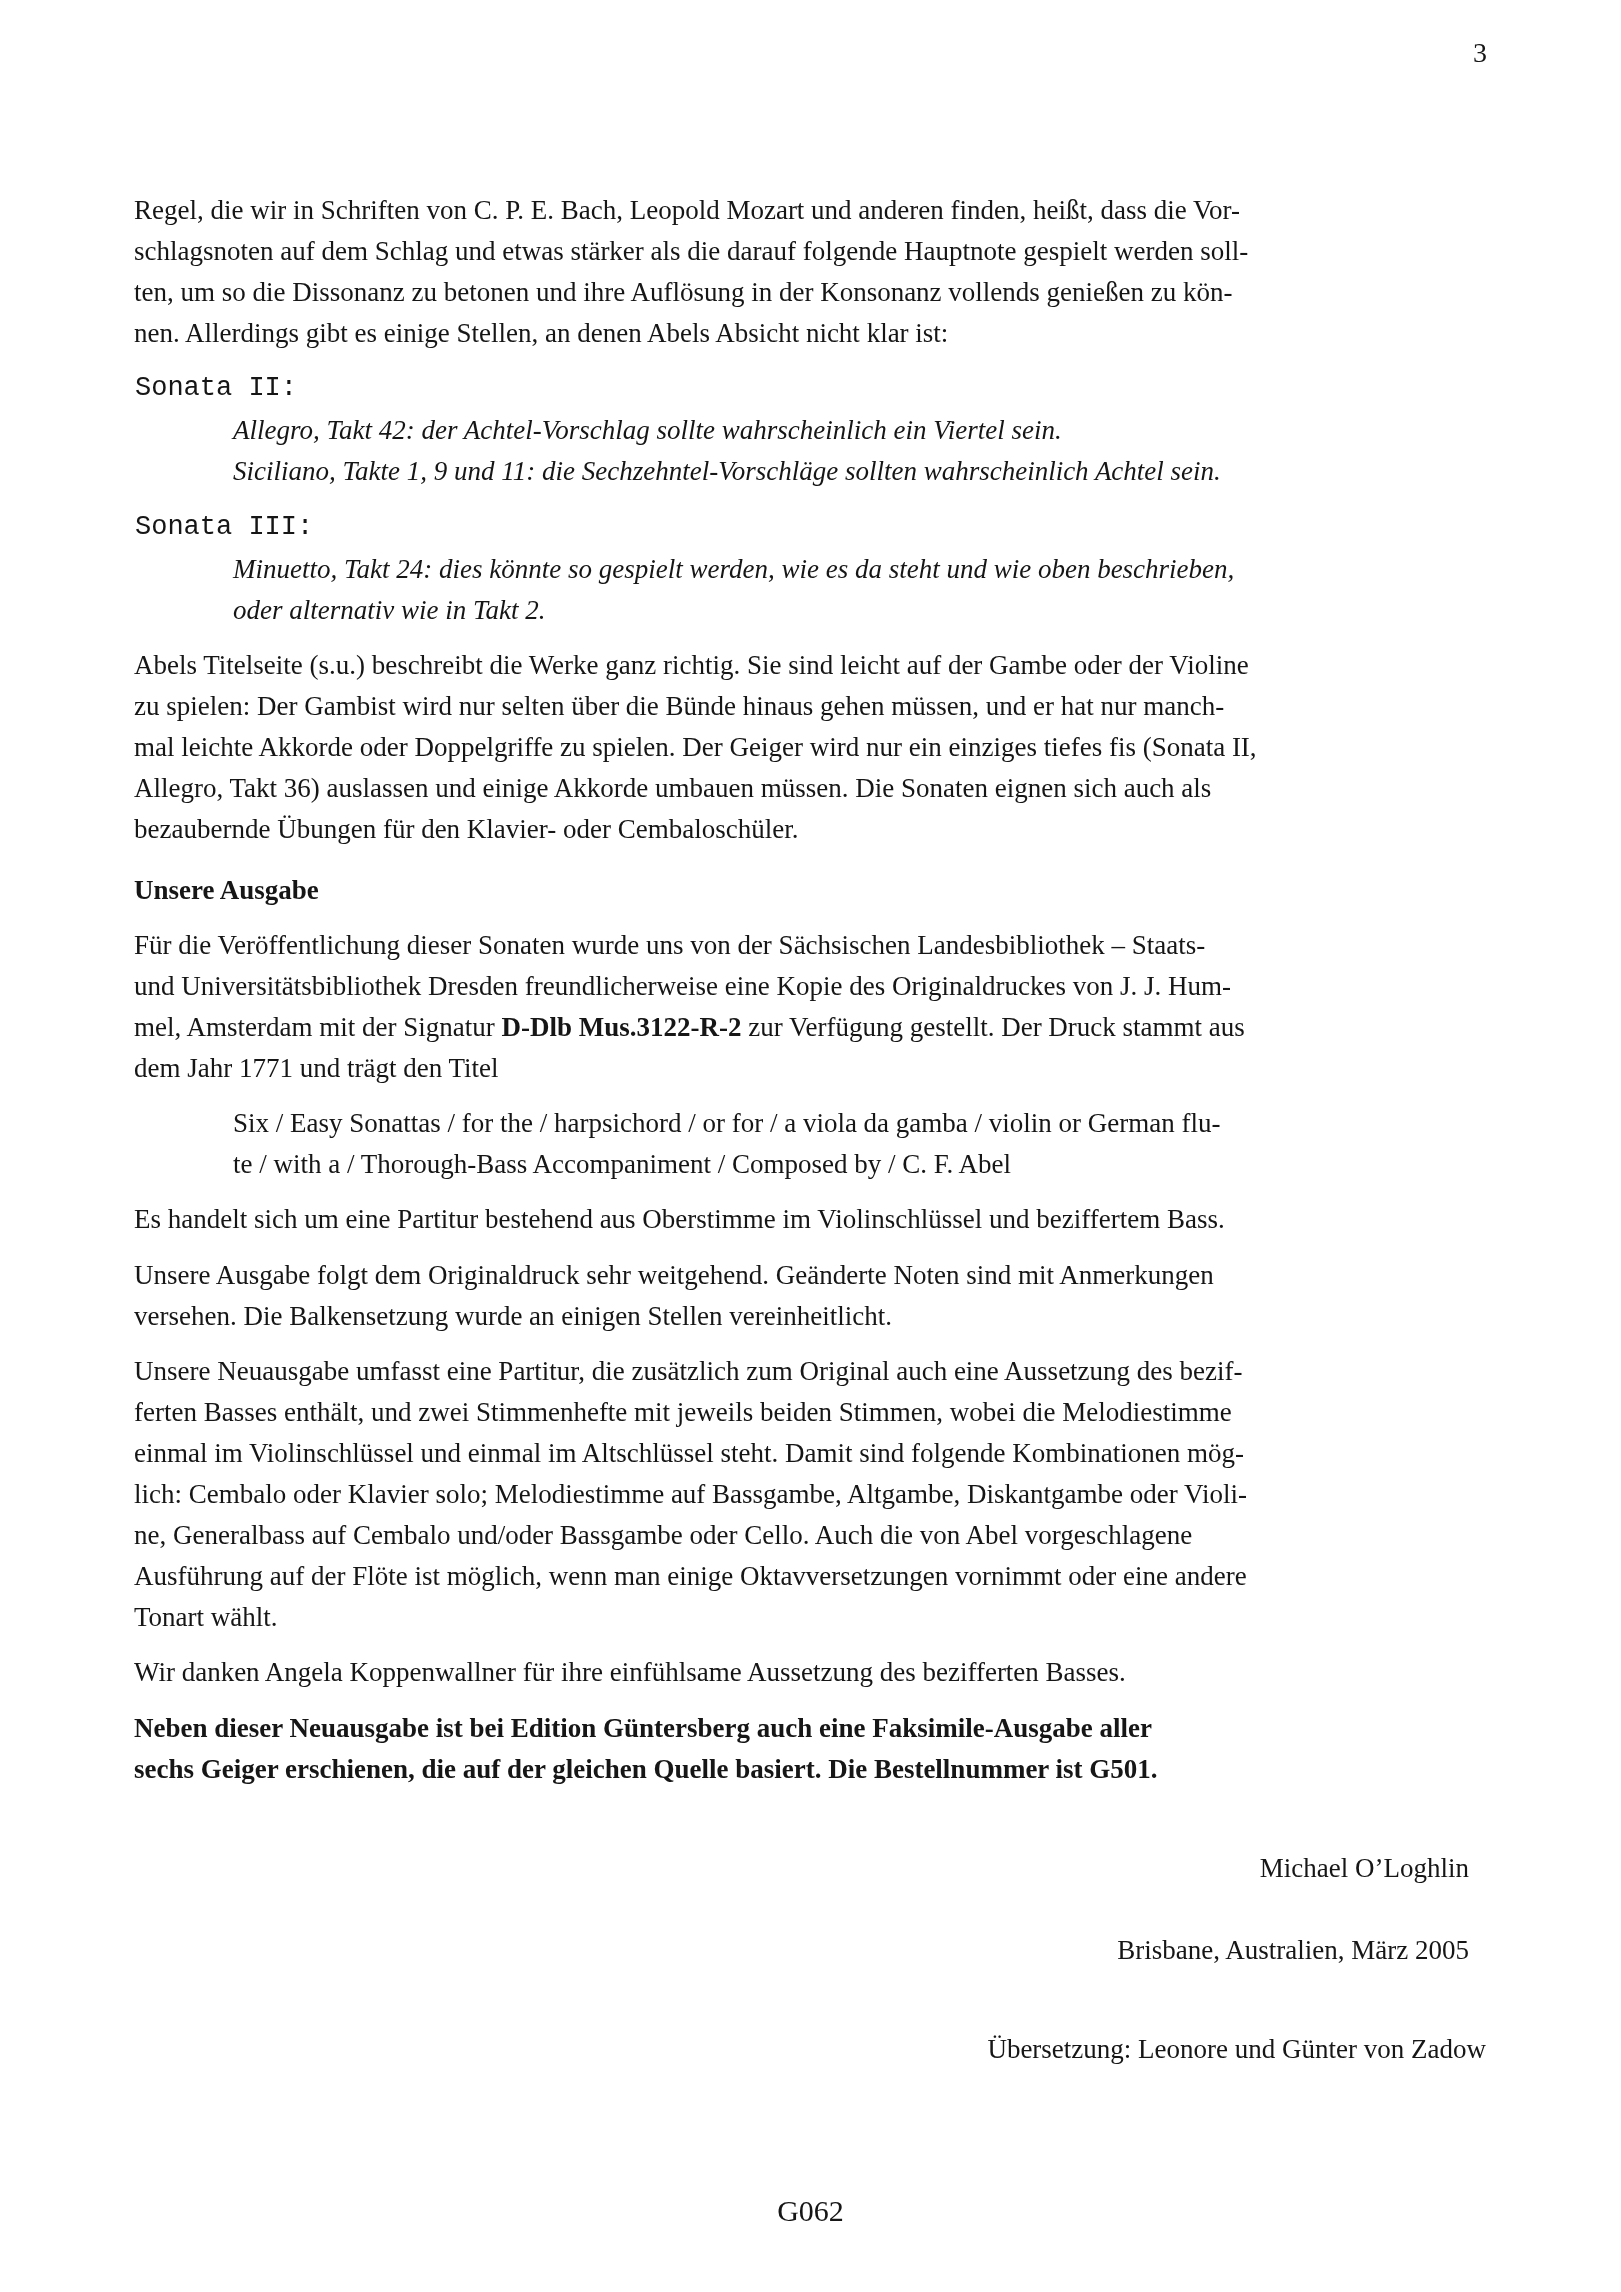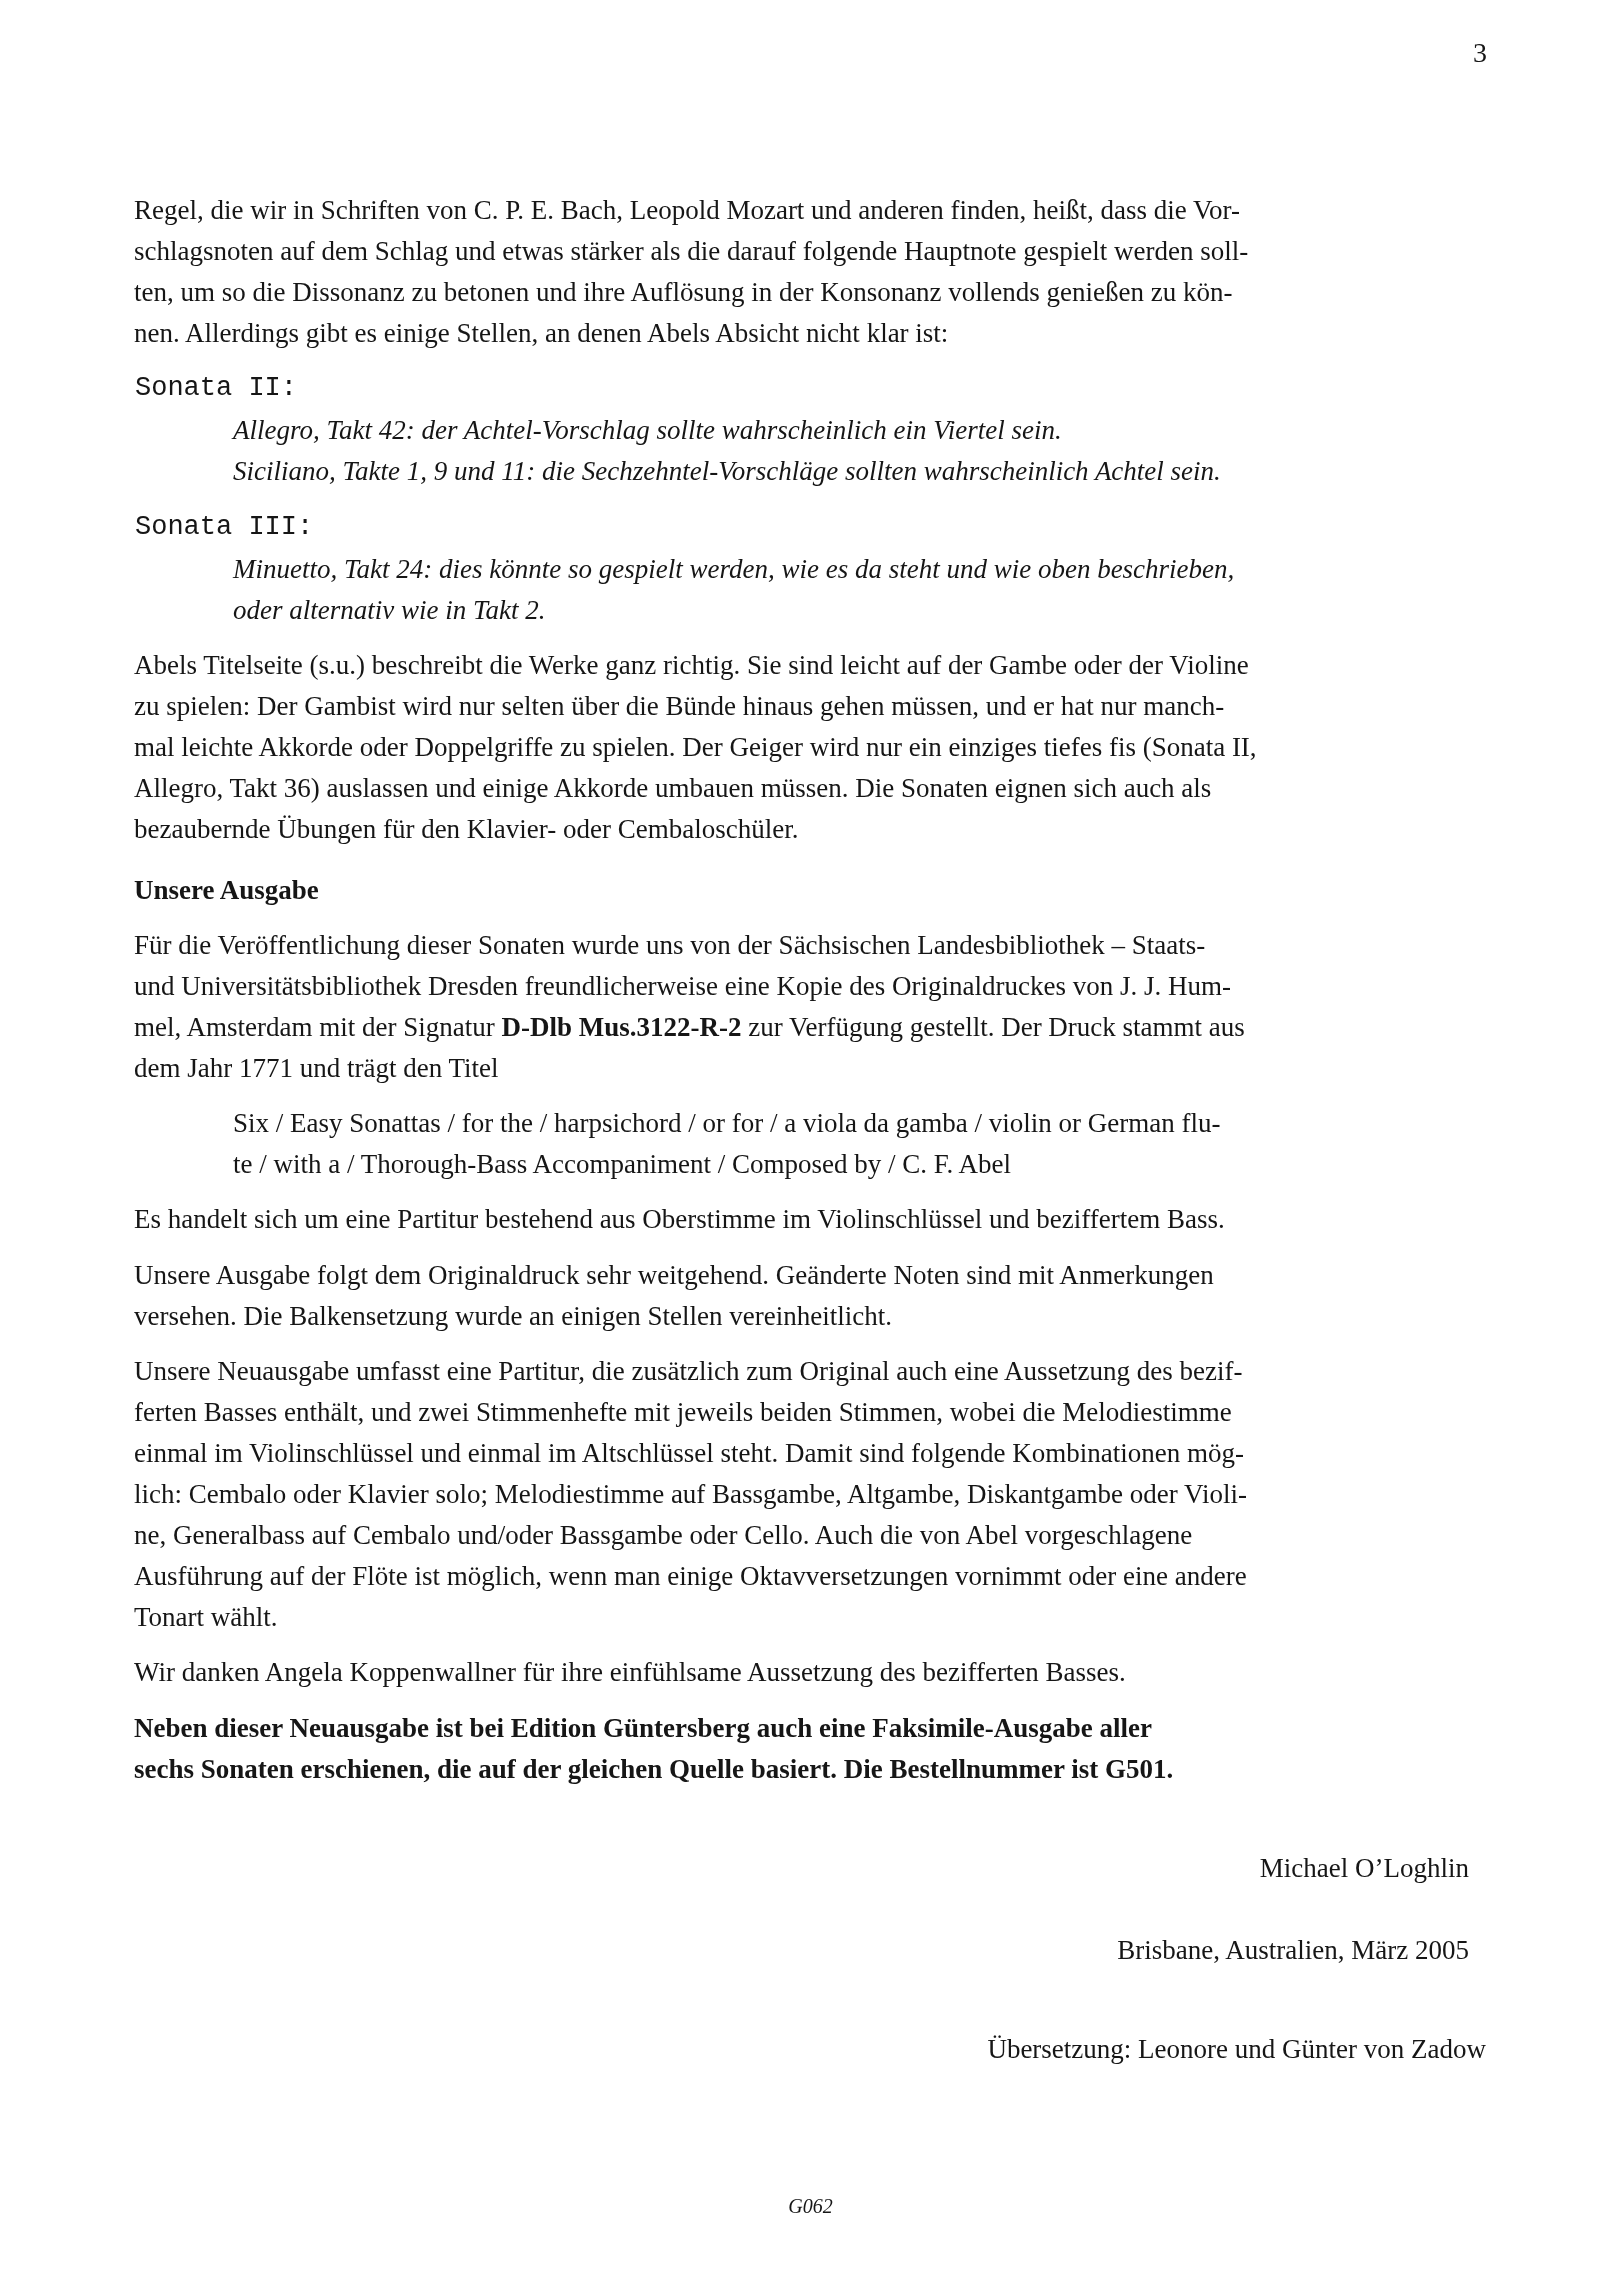--- a/index.html
+++ b/index.html
@@ -52,23 +52,22 @@
     text-align: right;
     margin: 14px 0 0 0;
     white-space: pre-line;
   }
   .footer {
     position: absolute;
     top: 2196px;
     left: 0;
     width: 100%;
     text-align: center;
-    font-size: 20px;
+    font-size: 30px;
     line-height: 1;
-    font-style: italic;
   }
 </style>
 </head>
 <body>
 
 <div class="page">
 
   <div class="page-number">3</div>
 
   <main class="content">
@@ -119,21 +118,21 @@
 ferten Basses enthält, und zwei Stimmenhefte mit jeweils beiden Stimmen, wobei die Melodiestimme
 einmal im Violinschlüssel und einmal im Altschlüssel steht. Damit sind folgende Kombinationen mög-
 lich: Cembalo oder Klavier solo; Melodiestimme auf Bassgambe, Altgambe, Diskantgambe oder Violi-
 ne, Generalbass auf Cembalo und/oder Bassgambe oder Cello. Auch die von Abel vorgeschlagene
 Ausführung auf der Flöte ist möglich, wenn man einige Oktavversetzungen vornimmt oder eine andere
 Tonart wählt.</p>
 
     <p class="para">Wir danken Angela Koppenwallner für ihre einfühlsame Aussetzung des bezifferten Basses.</p>
 
     <p class="para bold">Neben dieser Neuausgabe ist bei Edition Güntersberg auch eine Faksimile-Ausgabe aller
-sechs Sonaten erschienen, die auf der gleichen Quelle basiert. Die Bestellnummer ist G501.</p>
+sechs Geiger erschienen, die auf der gleichen Quelle basiert. Die Bestellnummer ist G501.</p>
 
     <div class="signature-block">
       <div>Michael O’Loghlin</div>
       <div>Brisbane, Australien, März 2005</div>
     </div>
 
     <p class="translation">Übersetzung: Leonore und Günter von Zadow</p>
 
   </main>
 

